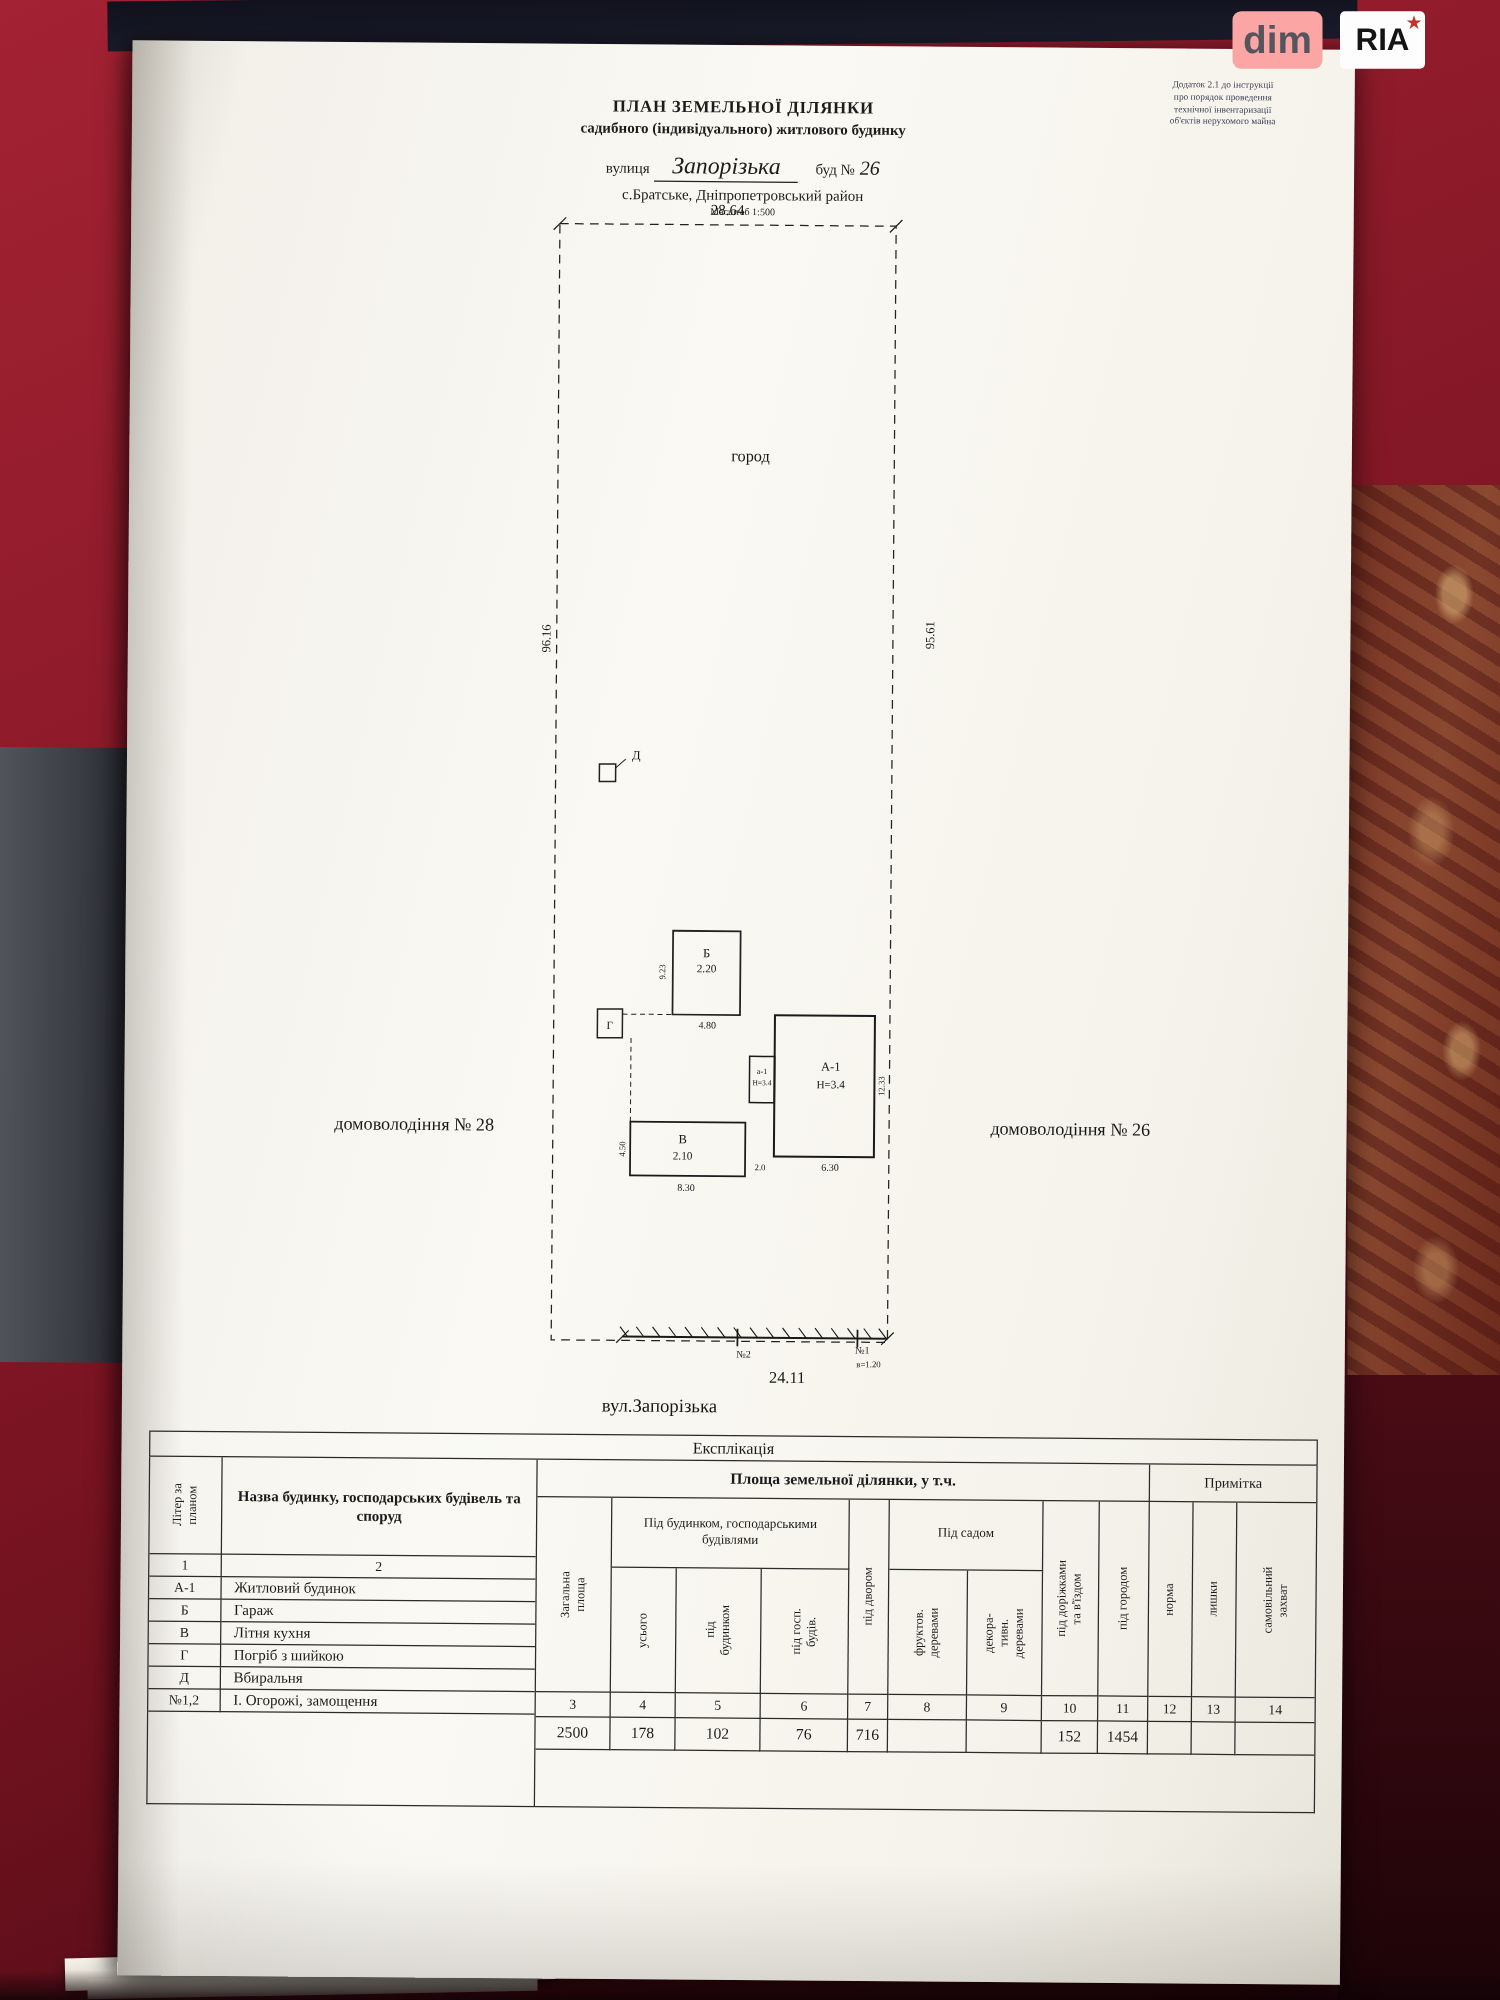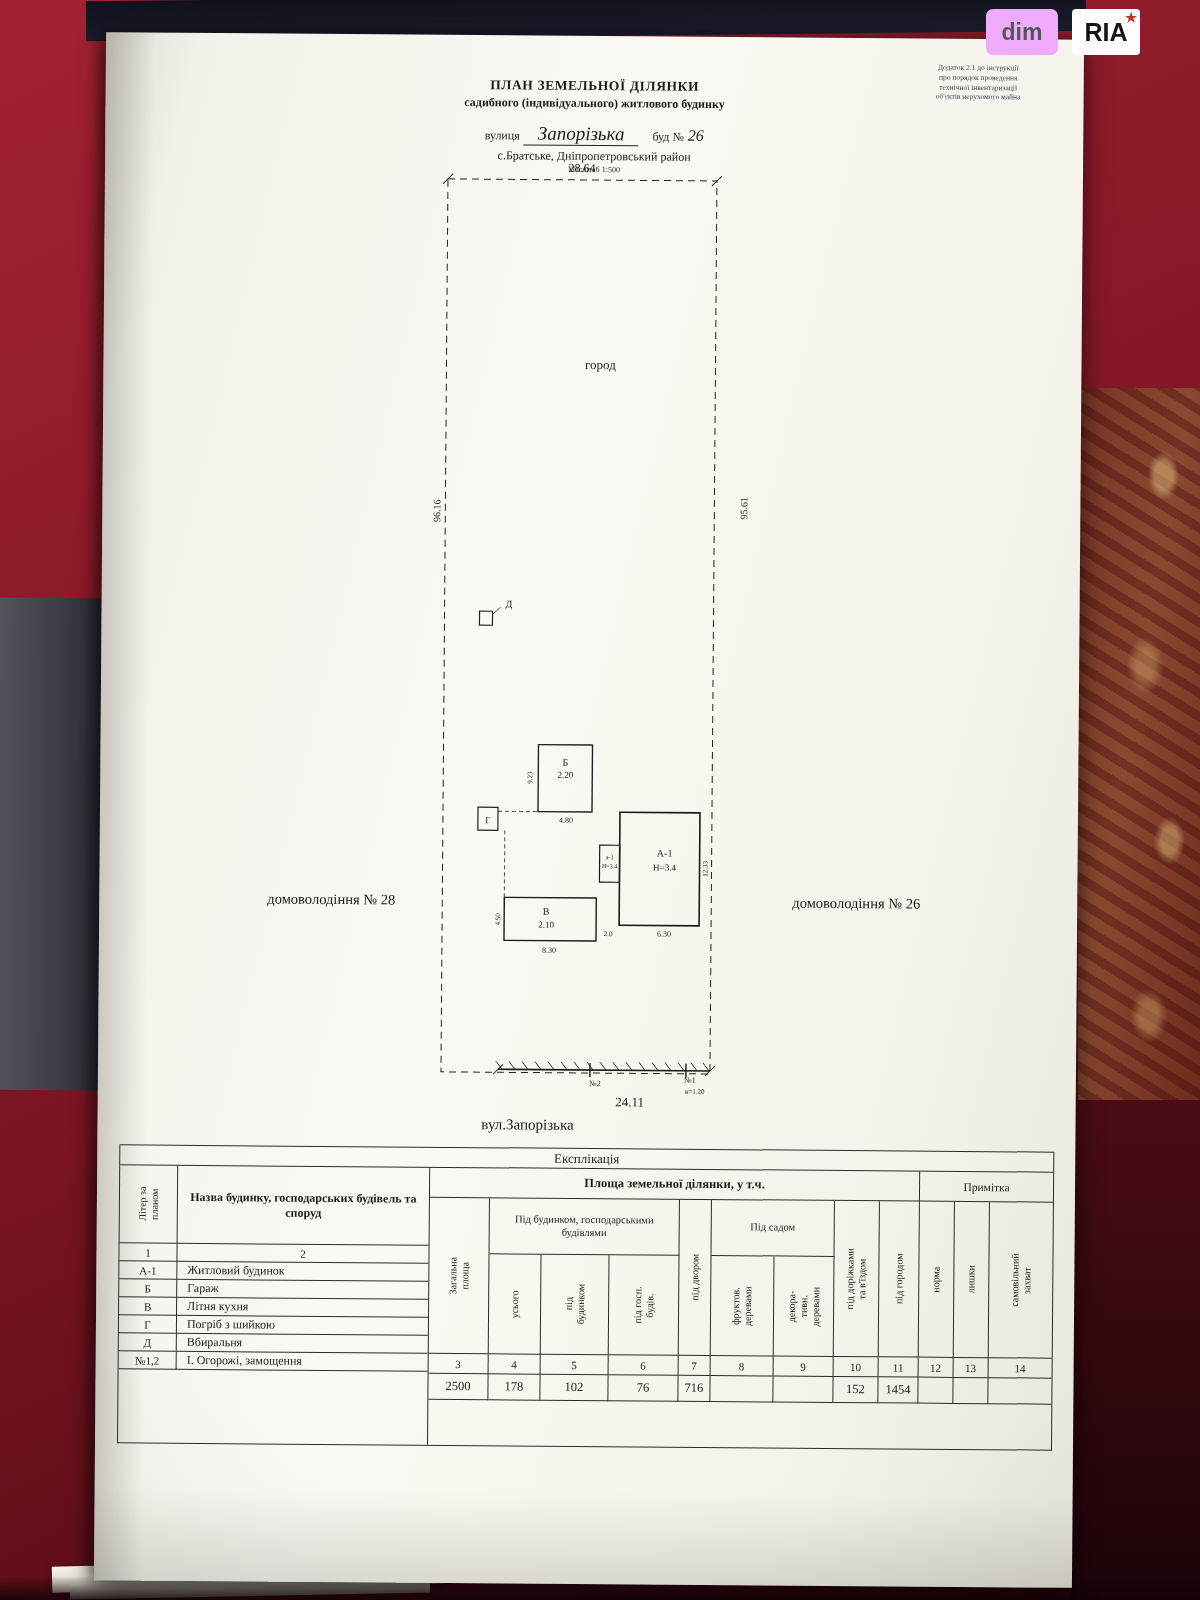--- a/index.html
+++ b/index.html
@@ -27,23 +27,23 @@
   .left-dark { position:absolute; left:-8px; top:598px; width:122px; height:492px;
     background:linear-gradient(90deg,#54565e 0%,#3c3e46 55%,#23242b 100%); transform:rotate(0.4deg); }
   .page-stack-1 { position:absolute; left:52px; top:1562px; width:392px; height:26px;
     background:linear-gradient(#f5f3ea,#d4d1c4); transform:rotate(-1.4deg); box-shadow:0 3px 8px rgba(0,0,0,.55); }
   .page-stack-2 { position:absolute; left:70px; top:1580px; width:360px; height:16px;
     background:linear-gradient(#e9e6da,#b9b6a8); transform:rotate(-1.1deg); }
   .bottom-shadow { position:absolute; left:0; top:1576px; width:1200px; height:24px;
     background:linear-gradient(rgba(20,5,9,0),rgba(16,3,7,.85)); }
 
   
-  .logo-dim { position:absolute; left:986px; top:9px; width:72px; height:46px; background:#f0abfc;
+  .logo-dim { position:absolute; left:986px; top:9px; width:72px; height:46px; background:#fca5a5;
     border-radius:7px; display:flex; align-items:center; justify-content:center;
-    font-family:"Liberation Sans",sans-serif; font-weight:bold; font-size:23px; color:#55555e; z-index:9; }
+    font-family:"Liberation Sans",sans-serif; font-weight:bold; font-size:31px; color:#55555e; z-index:9; }
   .logo-ria { position:absolute; left:1072px; top:9px; width:68px; height:46px; background:#fdfdfd;
     border-radius:4px; display:flex; align-items:center; justify-content:center;
     font-family:"Liberation Sans",sans-serif; font-weight:bold; font-size:25px; color:#141414; z-index:9; }
   .ria-star { position:absolute; right:3px; top:1px; font-size:13px; color:#c2342a; }
 
   
   .paper { position:absolute; left:100px; top:36px; width:978px; height:1548px;
     background:linear-gradient(103deg,#dcd9d0 0%,#f2f0e9 7%,#faf9f3 40%,#f4f2ea 78%,#e9e6dc 100%);
     transform:rotate(0.45deg); transform-origin:50% 50%;
     box-shadow:0 8px 26px rgba(0,0,0,.6), -6px 0 14px rgba(0,0,0,.35); }

